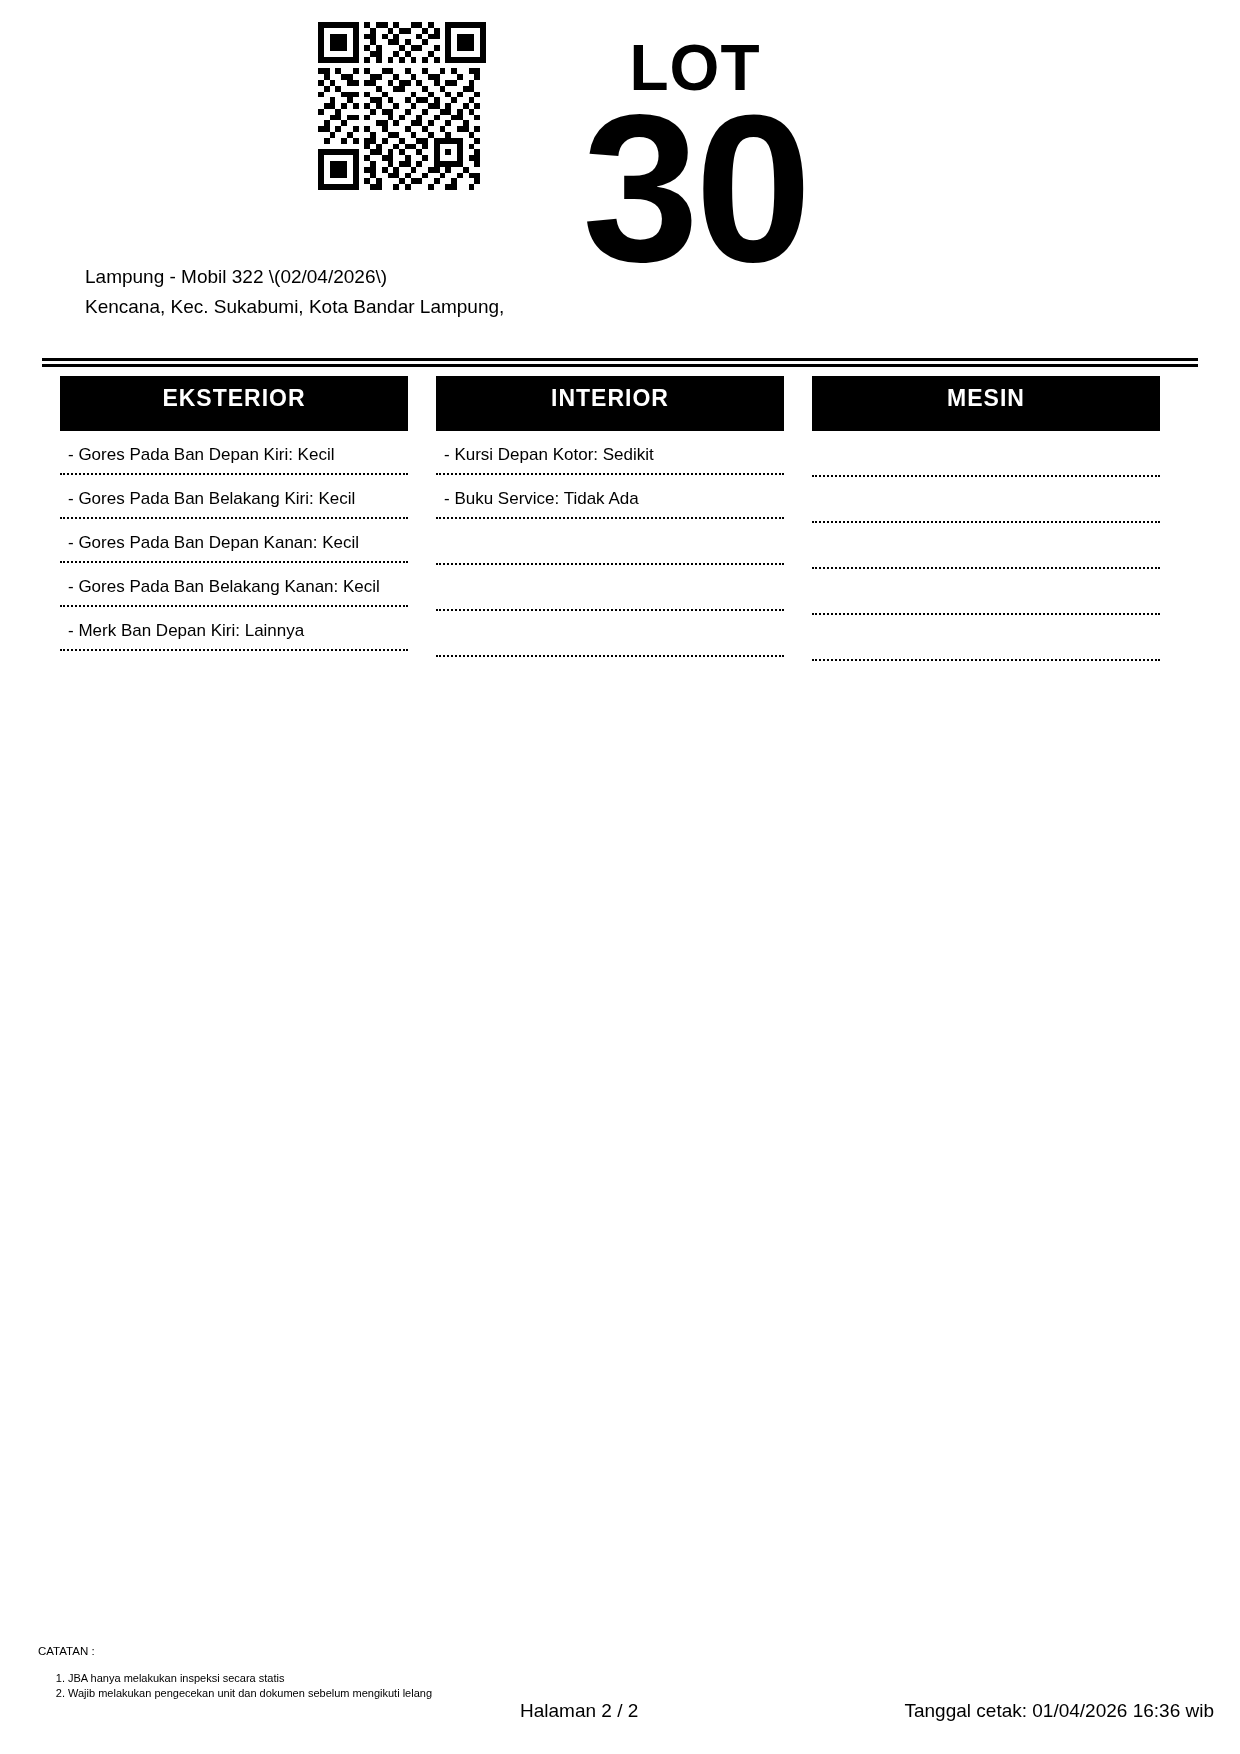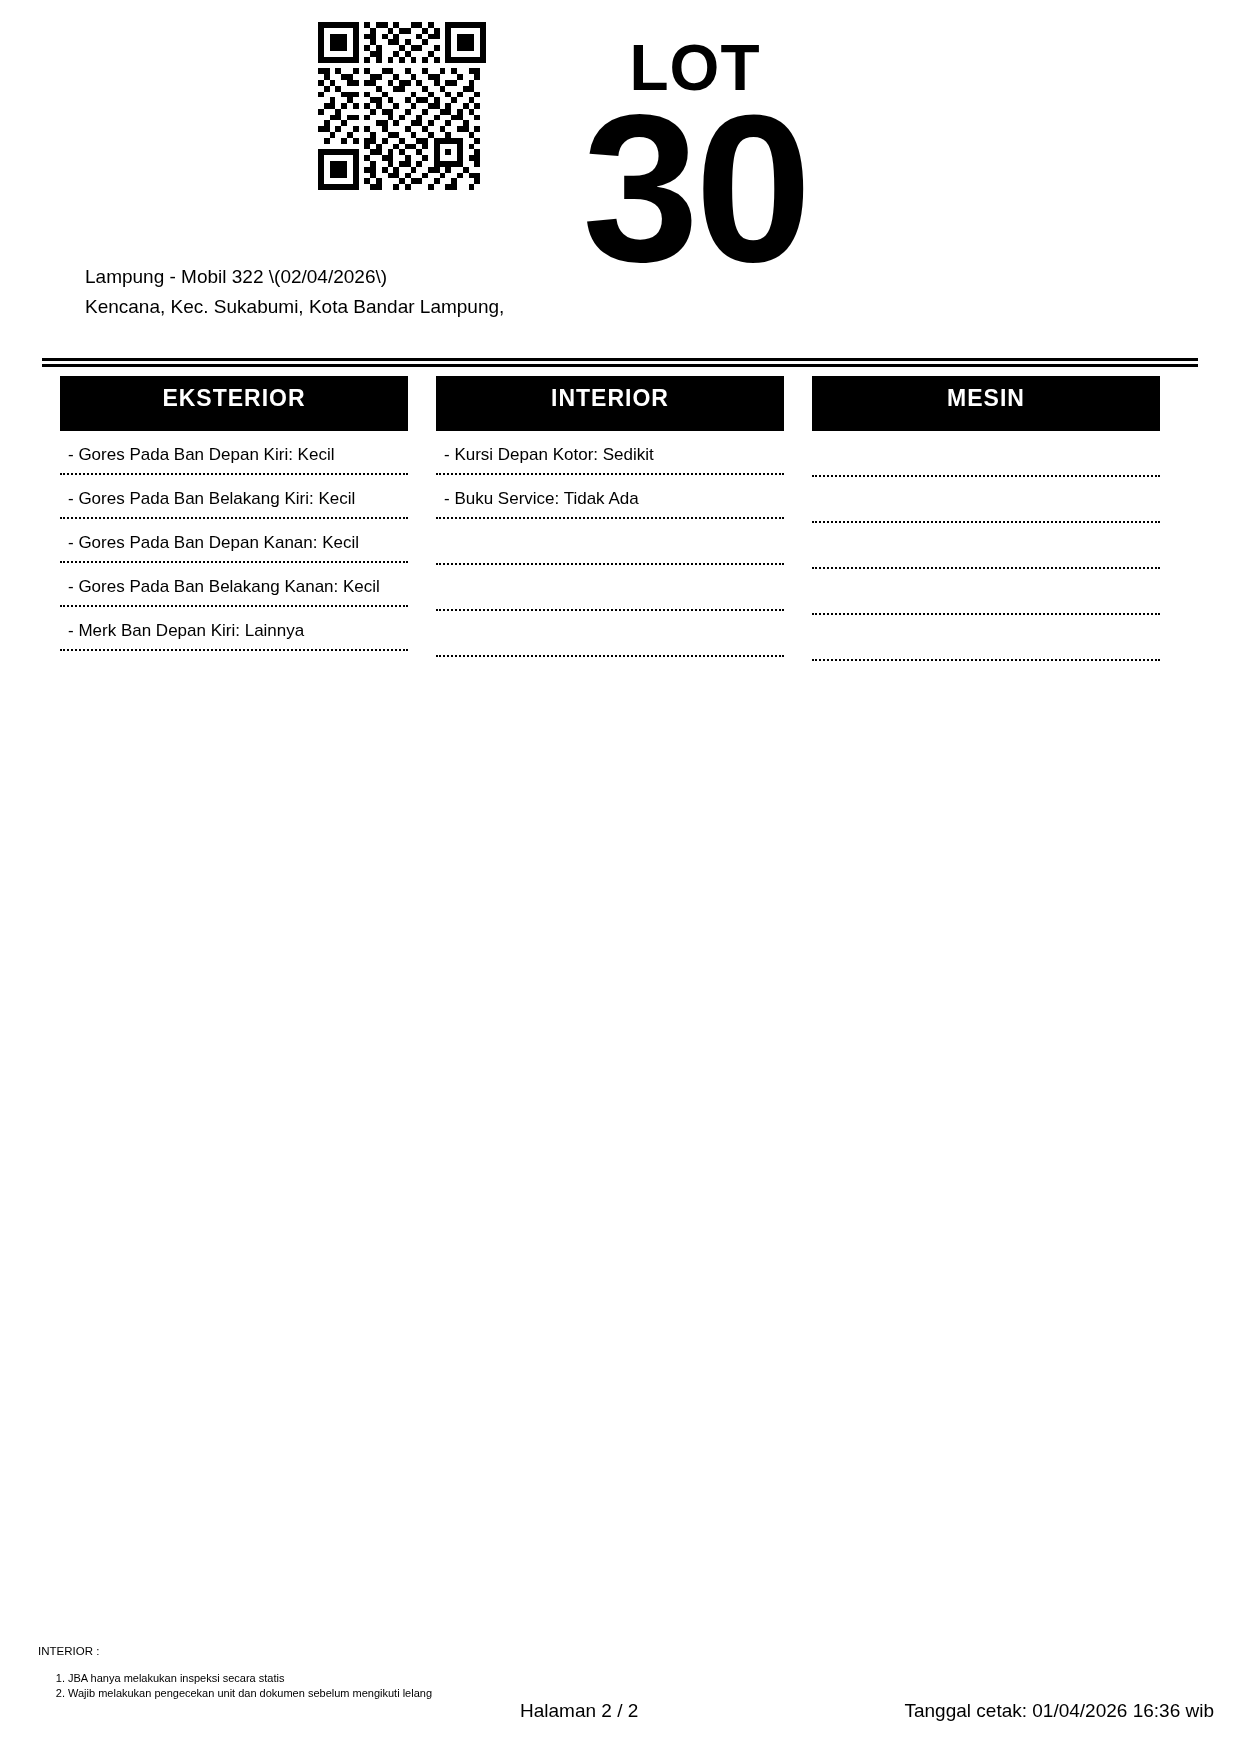--- a/index.html
+++ b/index.html
@@ -469,21 +469,21 @@
         <li class="empty"></li>
         <li class="empty"></li>
         <li class="empty"></li>
         <li class="empty"></li>
       </ul>
     </div>
 
   </div>
 
   <div class="footer-notes">
-    <div class="title">INTERIOR :</div>
+    <div class="title">CATATAN :</div>
     <ol>
       <li>JBA hanya melakukan inspeksi secara statis</li>
       <li>Wajib melakukan pengecekan unit dan dokumen sebelum mengikuti lelang</li>
     </ol>
   </div>
 
   <div class="footer-bottom">
     <div class="page-num">Halaman 2 / 2</div>
     <div class="print-date">Tanggal cetak: 01/04/2026 16:36 wib</div>
   </div>

